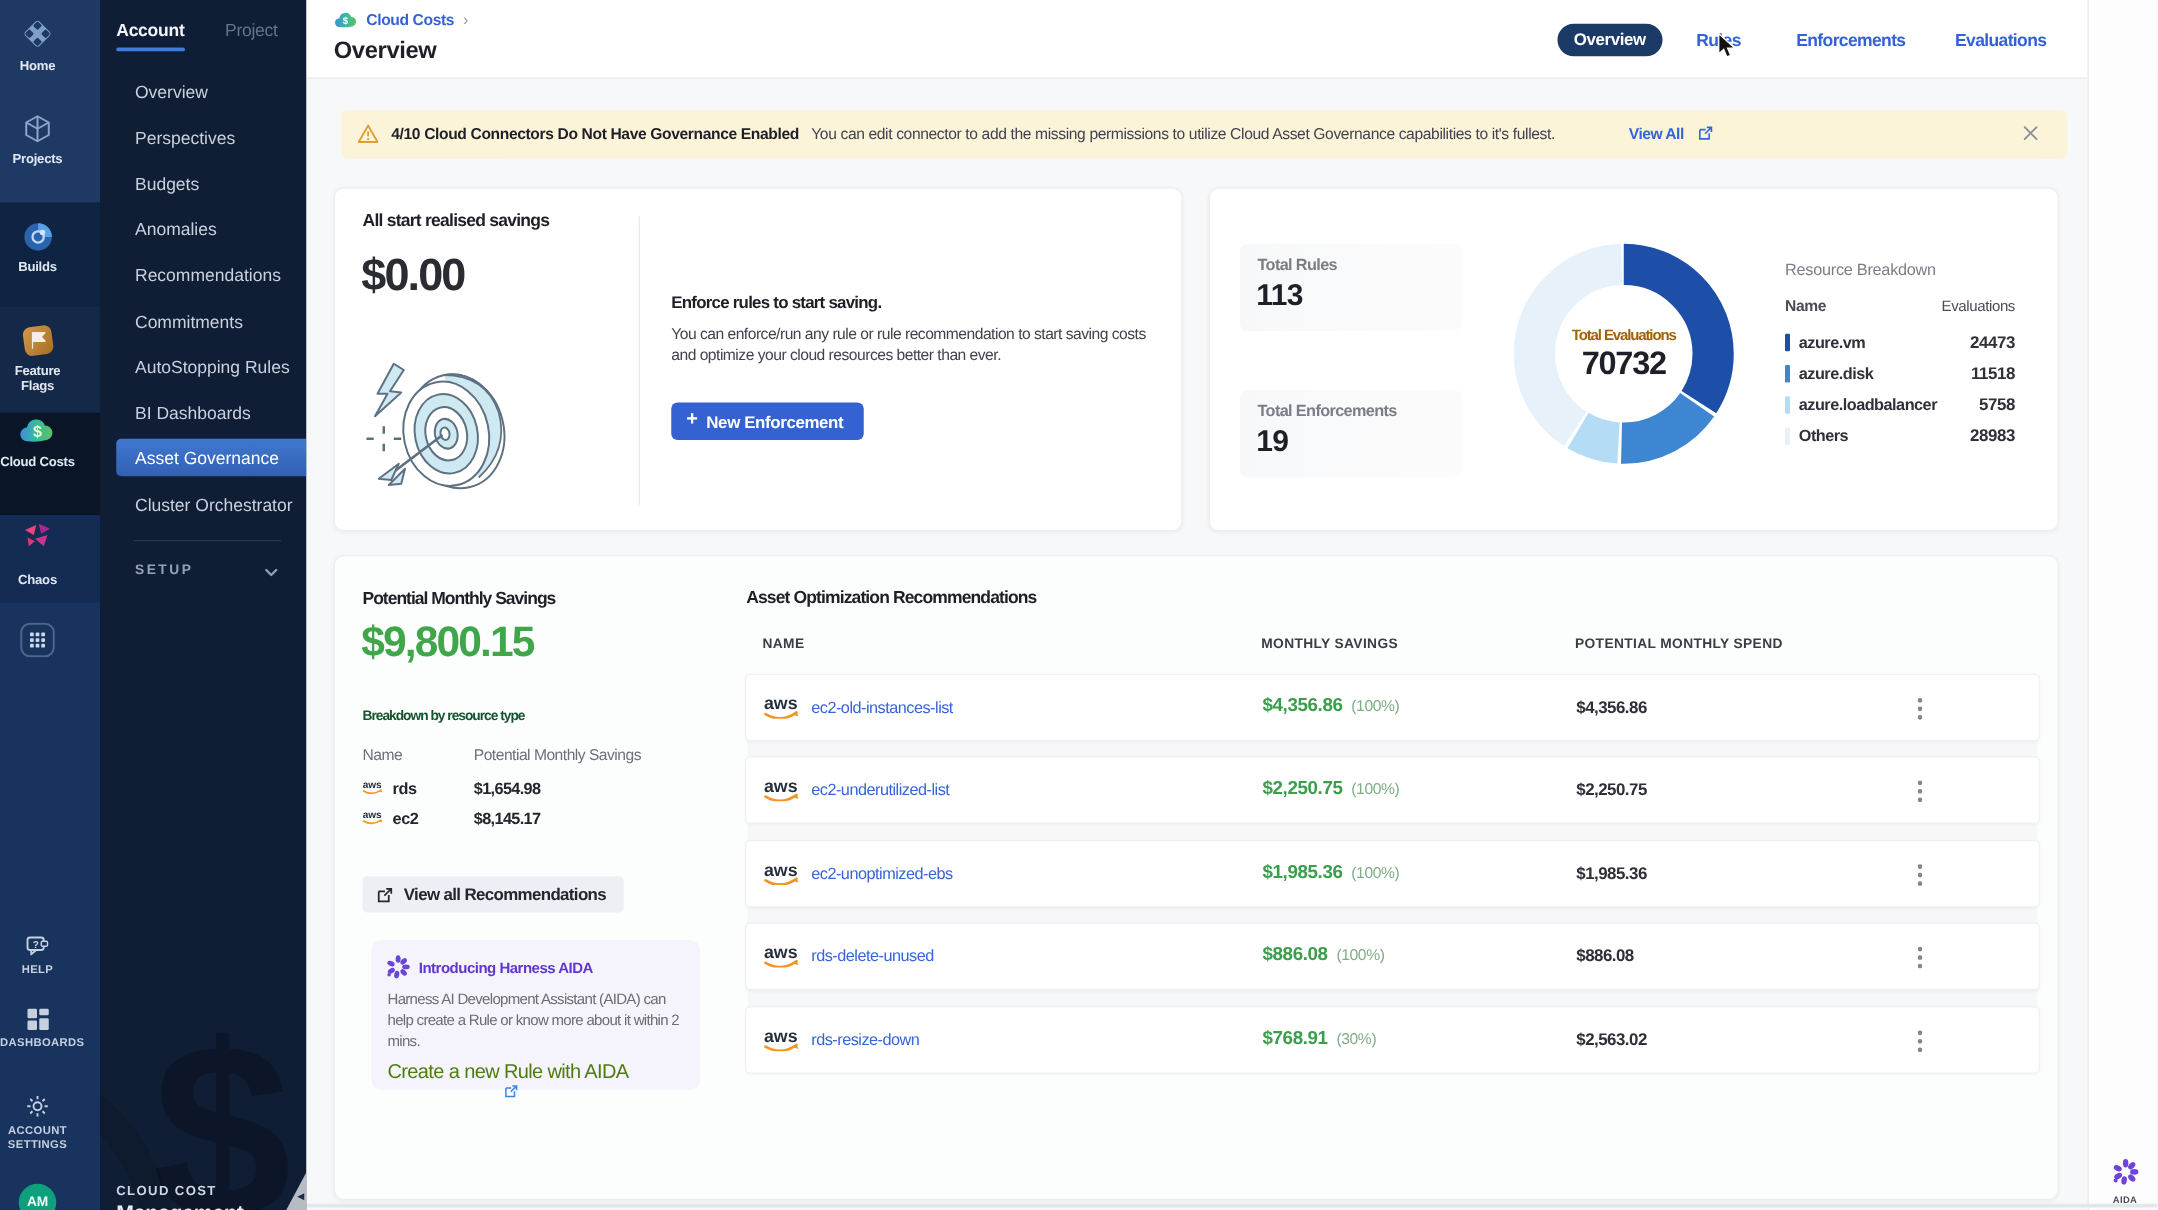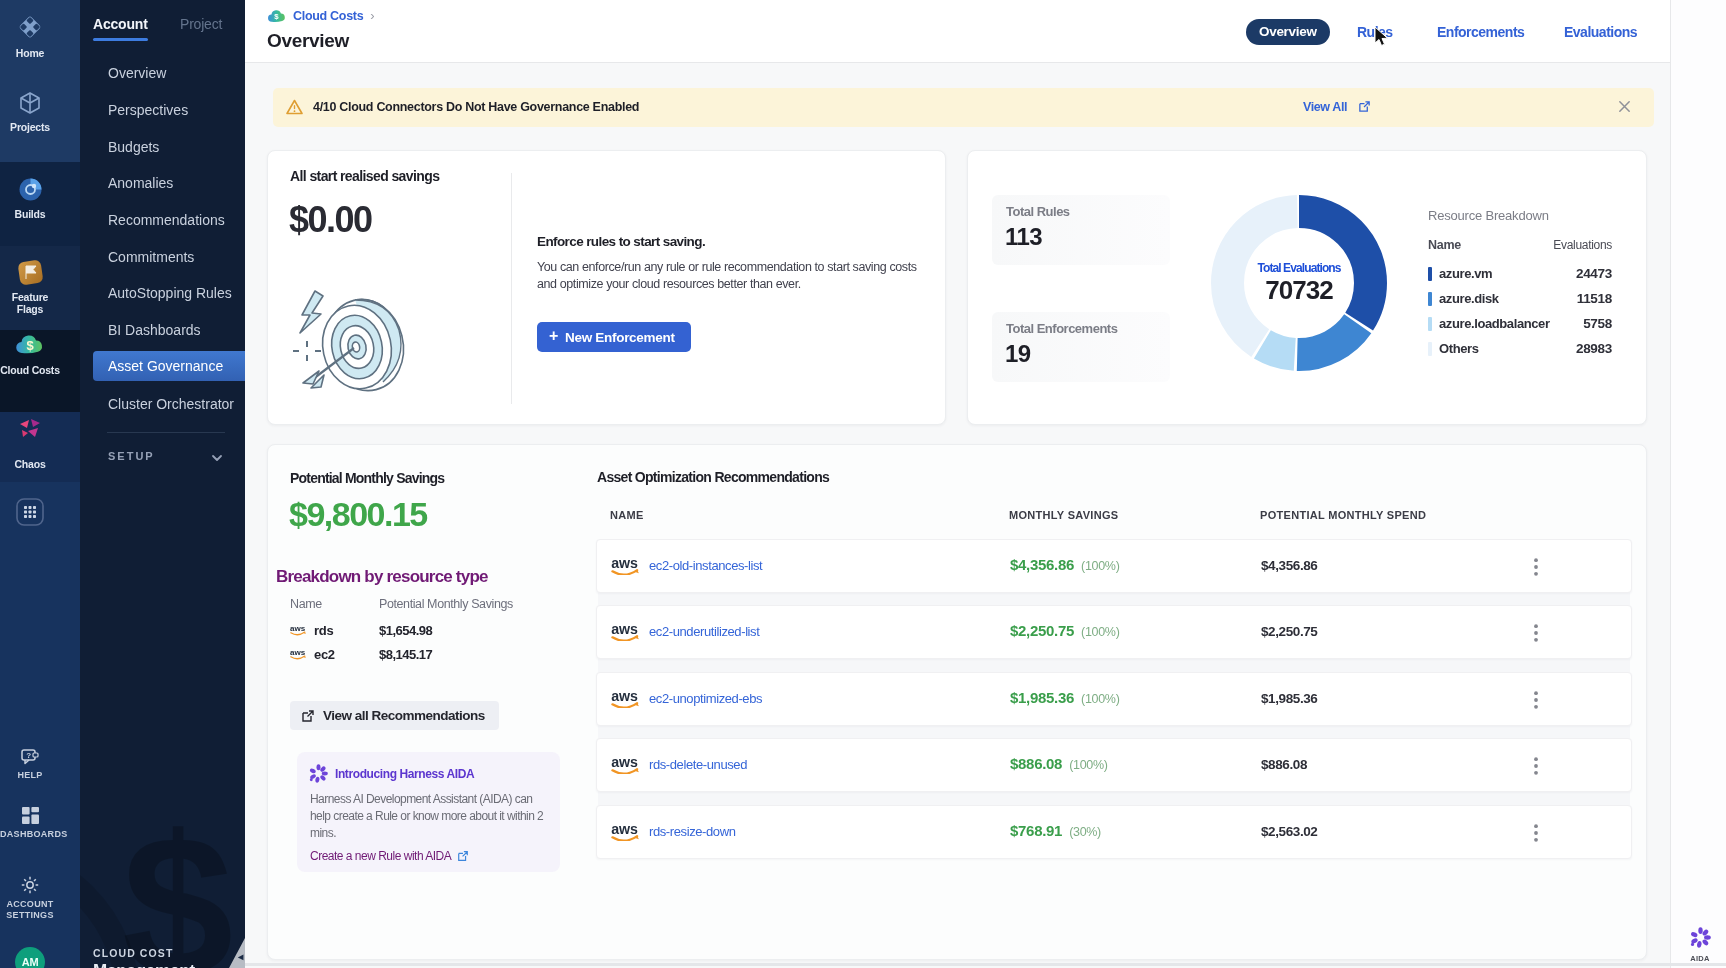--- a/index.html
+++ b/index.html
@@ -76,46 +76,46 @@
   .c1-btn { position:absolute; left:269px; top:171px; height:30px; background:#3462d2; color:#ffffff; font-size:13.5px; font-weight:bold; border:none; border-radius:5px; padding:0 16px 0 12px; display:flex; align-items:center; cursor:pointer; letter-spacing:-0.3px; }
   .c1-btn .plus { font-size:16px; font-weight:bold; margin-right:7px; margin-top:-2px; }
 
   
   .statbox { position:absolute; left:24px; width:178px; height:70px; background:linear-gradient(90deg,#f7f8f9,#fcfcfd); border-radius:6px; }
   .statbox1 { top:44px; } .statbox2 { top:161px; }
   .stat-label { position:absolute; left:14px; top:9px; font-size:13px; color:#7b7d86; font-weight:bold; letter-spacing:-0.5px; }
   .stat-num { position:absolute; left:13px; top:28px; font-size:24px; font-weight:bold; color:#1e1f27; letter-spacing:-0.5px; }
   .donut-wrap { position:absolute; left:236px; top:37px; width:190px; height:190px; }
   .donut-center { position:absolute; left:236px; top:37px; width:190px; height:190px; display:flex; flex-direction:column; align-items:center; justify-content:center; }
-  .donut-label { font-size:12px; font-weight:bold; color:#1d4ed8; letter-spacing:-0.9px; }
+  .donut-label { font-size:12px; font-weight:bold; color:#a16207; letter-spacing:-0.9px; }
   .donut-value { font-size:26px; font-weight:bold; color:#1e1f27; margin-top:0px; letter-spacing:-1px; }
   .rb-title { position:absolute; left:460px; top:57px; font-size:13px; color:#7b7d86; letter-spacing:-0.2px; }
   .rb-head-name { position:absolute; left:460px; top:87px; font-size:12.5px; color:#4a4b55; font-weight:bold; letter-spacing:-0.3px; }
   .rb-head-eval { position:absolute; left:460px; top:87px; width:184px; text-align:right; font-size:12px; color:#4a4b55; letter-spacing:-0.3px; }
   .rb-row { position:absolute; left:460px; width:184px; height:20px; }
   .rb-chip { position:absolute; left:0; top:1px; width:4px; height:14px; border-radius:1px; }
   .rb-name { position:absolute; left:11px; top:0; font-size:13px; color:#2f3039; font-weight:bold; letter-spacing:-0.4px; }
   .rb-val { position:absolute; right:0; top:0; font-size:13.5px; color:#2f3039; font-weight:bold; letter-spacing:-0.3px; }
 
   
   .pm-title { position:absolute; left:22px; top:25px; font-size:14px; font-weight:bold; color:#1e1f27; letter-spacing:-0.8px; }
   .pm-amount { position:absolute; left:21px; top:50px; font-size:34px; font-weight:bold; color:#3fa64a; letter-spacing:-1.5px; }
-  .pm-sub { position:absolute; left:8px; top:122px; font-size:17px; font-weight:bold; color:#701a75; letter-spacing:-0.8px; }
+  .pm-sub { position:absolute; left:22px; top:122px; font-size:11px; font-weight:bold; color:#14532d; letter-spacing:-0.8px; }
   .pm-head-name { position:absolute; left:22px; top:152px; font-size:12.5px; color:#6d6f7c; letter-spacing:-0.4px; }
   .pm-head-sav { position:absolute; left:111px; top:152px; font-size:12.5px; color:#6d6f7c; letter-spacing:-0.4px; }
   .pm-row { position:absolute; left:22px; width:290px; height:22px; }
   .pm-row-name { position:absolute; left:24px; top:2px; font-size:13px; font-weight:bold; color:#23242d; letter-spacing:-0.3px; }
   .pm-row-val { position:absolute; left:89px; top:2px; font-size:13px; font-weight:bold; color:#23242d; letter-spacing:-0.5px; }
   .viewall-btn { position:absolute; left:22px; top:256px; height:29px; background:#edeff4; border:none; border-radius:4px; font-size:13.5px; font-weight:bold; color:#25262e; display:flex; align-items:center; padding:0 14px 0 11px; cursor:pointer; letter-spacing:-0.5px; }
   .viewall-btn svg { margin-right:8px; }
   .aida-card { position:absolute; left:29px; top:307px; width:263px; height:120px; background:#f5f3fb; border-radius:8px; }
   .aida-head { position:absolute; left:12px; top:12px; display:flex; align-items:center; }
   .aida-title { margin-left:7px; font-size:12px; font-weight:bold; color:#5c36cf; letter-spacing:-0.4px; }
   .aida-line { position:absolute; left:13px; font-size:12px; color:#6b6c75; letter-spacing:-0.55px; }
-  .aida-link { position:absolute; left:13px; top:97px; font-size:12px; color:#701a75; display:flex; align-items:center; text-decoration:none; cursor:pointer; letter-spacing:-0.5px; }
+  .aida-link { position:absolute; left:13px; top:97px; font-size:16px; color:#4d7c0f; display:flex; align-items:center; text-decoration:none; cursor:pointer; letter-spacing:-0.5px;flex-direction:column; }
   .aida-link svg { margin-left:6px; }
 
   
   .rec-title { position:absolute; left:329px; top:24px; font-size:14px; font-weight:bold; color:#1e1f27; letter-spacing:-0.7px; }
   .rec-head { position:absolute; top:64px; font-size:11px; font-weight:bold; color:#3b3c46; letter-spacing:0.3px; }
   .rh-name { left:342px; } .rh-sav { left:741px; } .rh-spend { left:992px; }
   .rows-bg { position:absolute; left:330px; top:100px; width:1032px; height:308px; background:#f6f7f9; border-radius:4px; }
   .rec-row { position:absolute; left:328px; width:1036px; height:54px; background:#ffffff; border:1px solid #f0f0f2; border-radius:4px; box-shadow:0 1px 2px rgba(96,97,112,0.05); }
   .rec-aws { position:absolute; left:14px; top:14px; }
   .rec-name { position:absolute; left:52px; top:18px; font-size:13px; font-weight:normal; color:#3565d8; letter-spacing:-0.4px; text-decoration:none; cursor:pointer; }
@@ -346,20 +346,21 @@
   <a class="tab-link tab-eval">Evaluations</a>
 </header>
 
 <div class="banner">
   <svg class="banner-warn" width="17" height="16" viewBox="0 0 17 16">
     <path d="M8.5 1.5 L16 14.5 L1 14.5 Z" fill="none" stroke="#df9e32" stroke-width="1.6" stroke-linejoin="round"></path>
     <rect x="7.8" y="6" width="1.4" height="4.2" rx="0.7" fill="#df9e32"></rect>
     <circle cx="8.5" cy="12.2" r="0.9" fill="#df9e32"></circle>
   </svg>
   <span class="banner-bold">4/10 Cloud Connectors Do Not Have Governance Enabled</span>
+  <span class="banner-text">You can edit connector to add the missing permissions to utilize Cloud Asset Governance capabilities to it's fullest.</span>
   <a class="banner-viewall">View All</a>
   <svg class="banner-ext" width="13" height="13" viewBox="0 0 14 14">
       <use href="#extlink"></use>
     </svg>
   <svg class="banner-close" viewBox="0 0 16 16">
       <path d="M3 3 L13 13 M13 3 L3 13" stroke="#8f9199" stroke-width="1.6" stroke-linecap="round"></path>
     </svg>
 </div>
 
 <section class="card card1">

